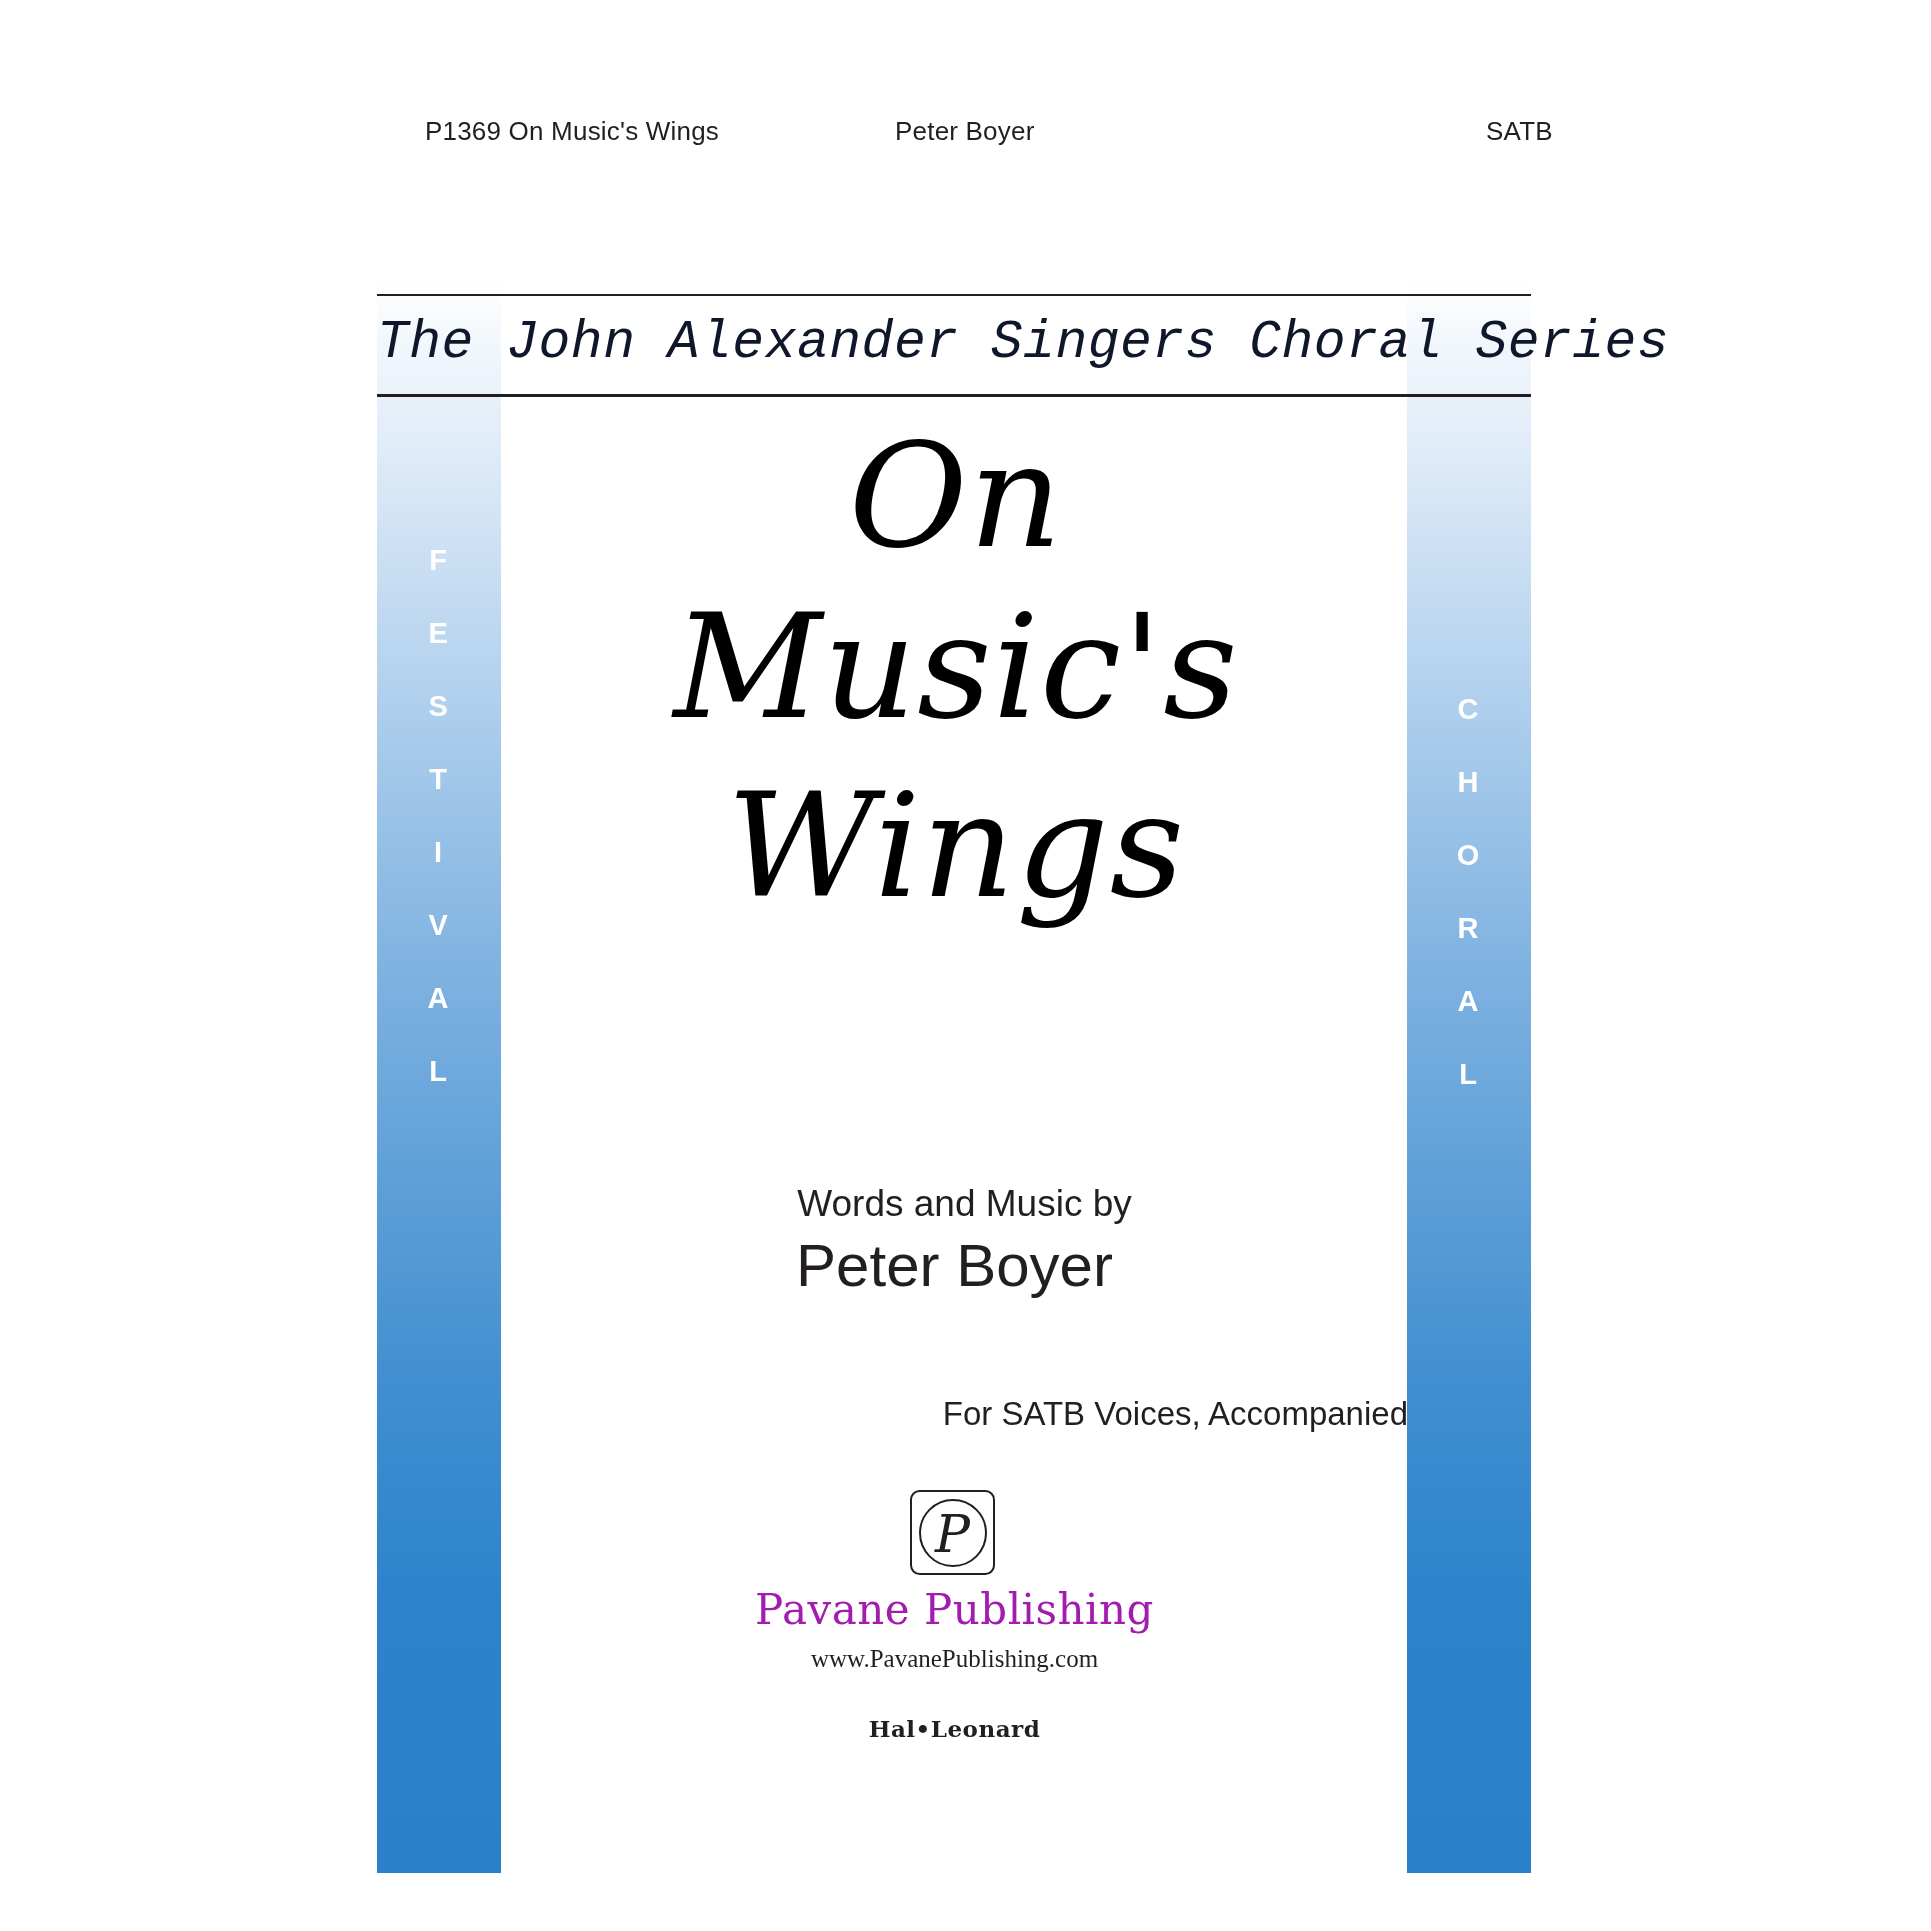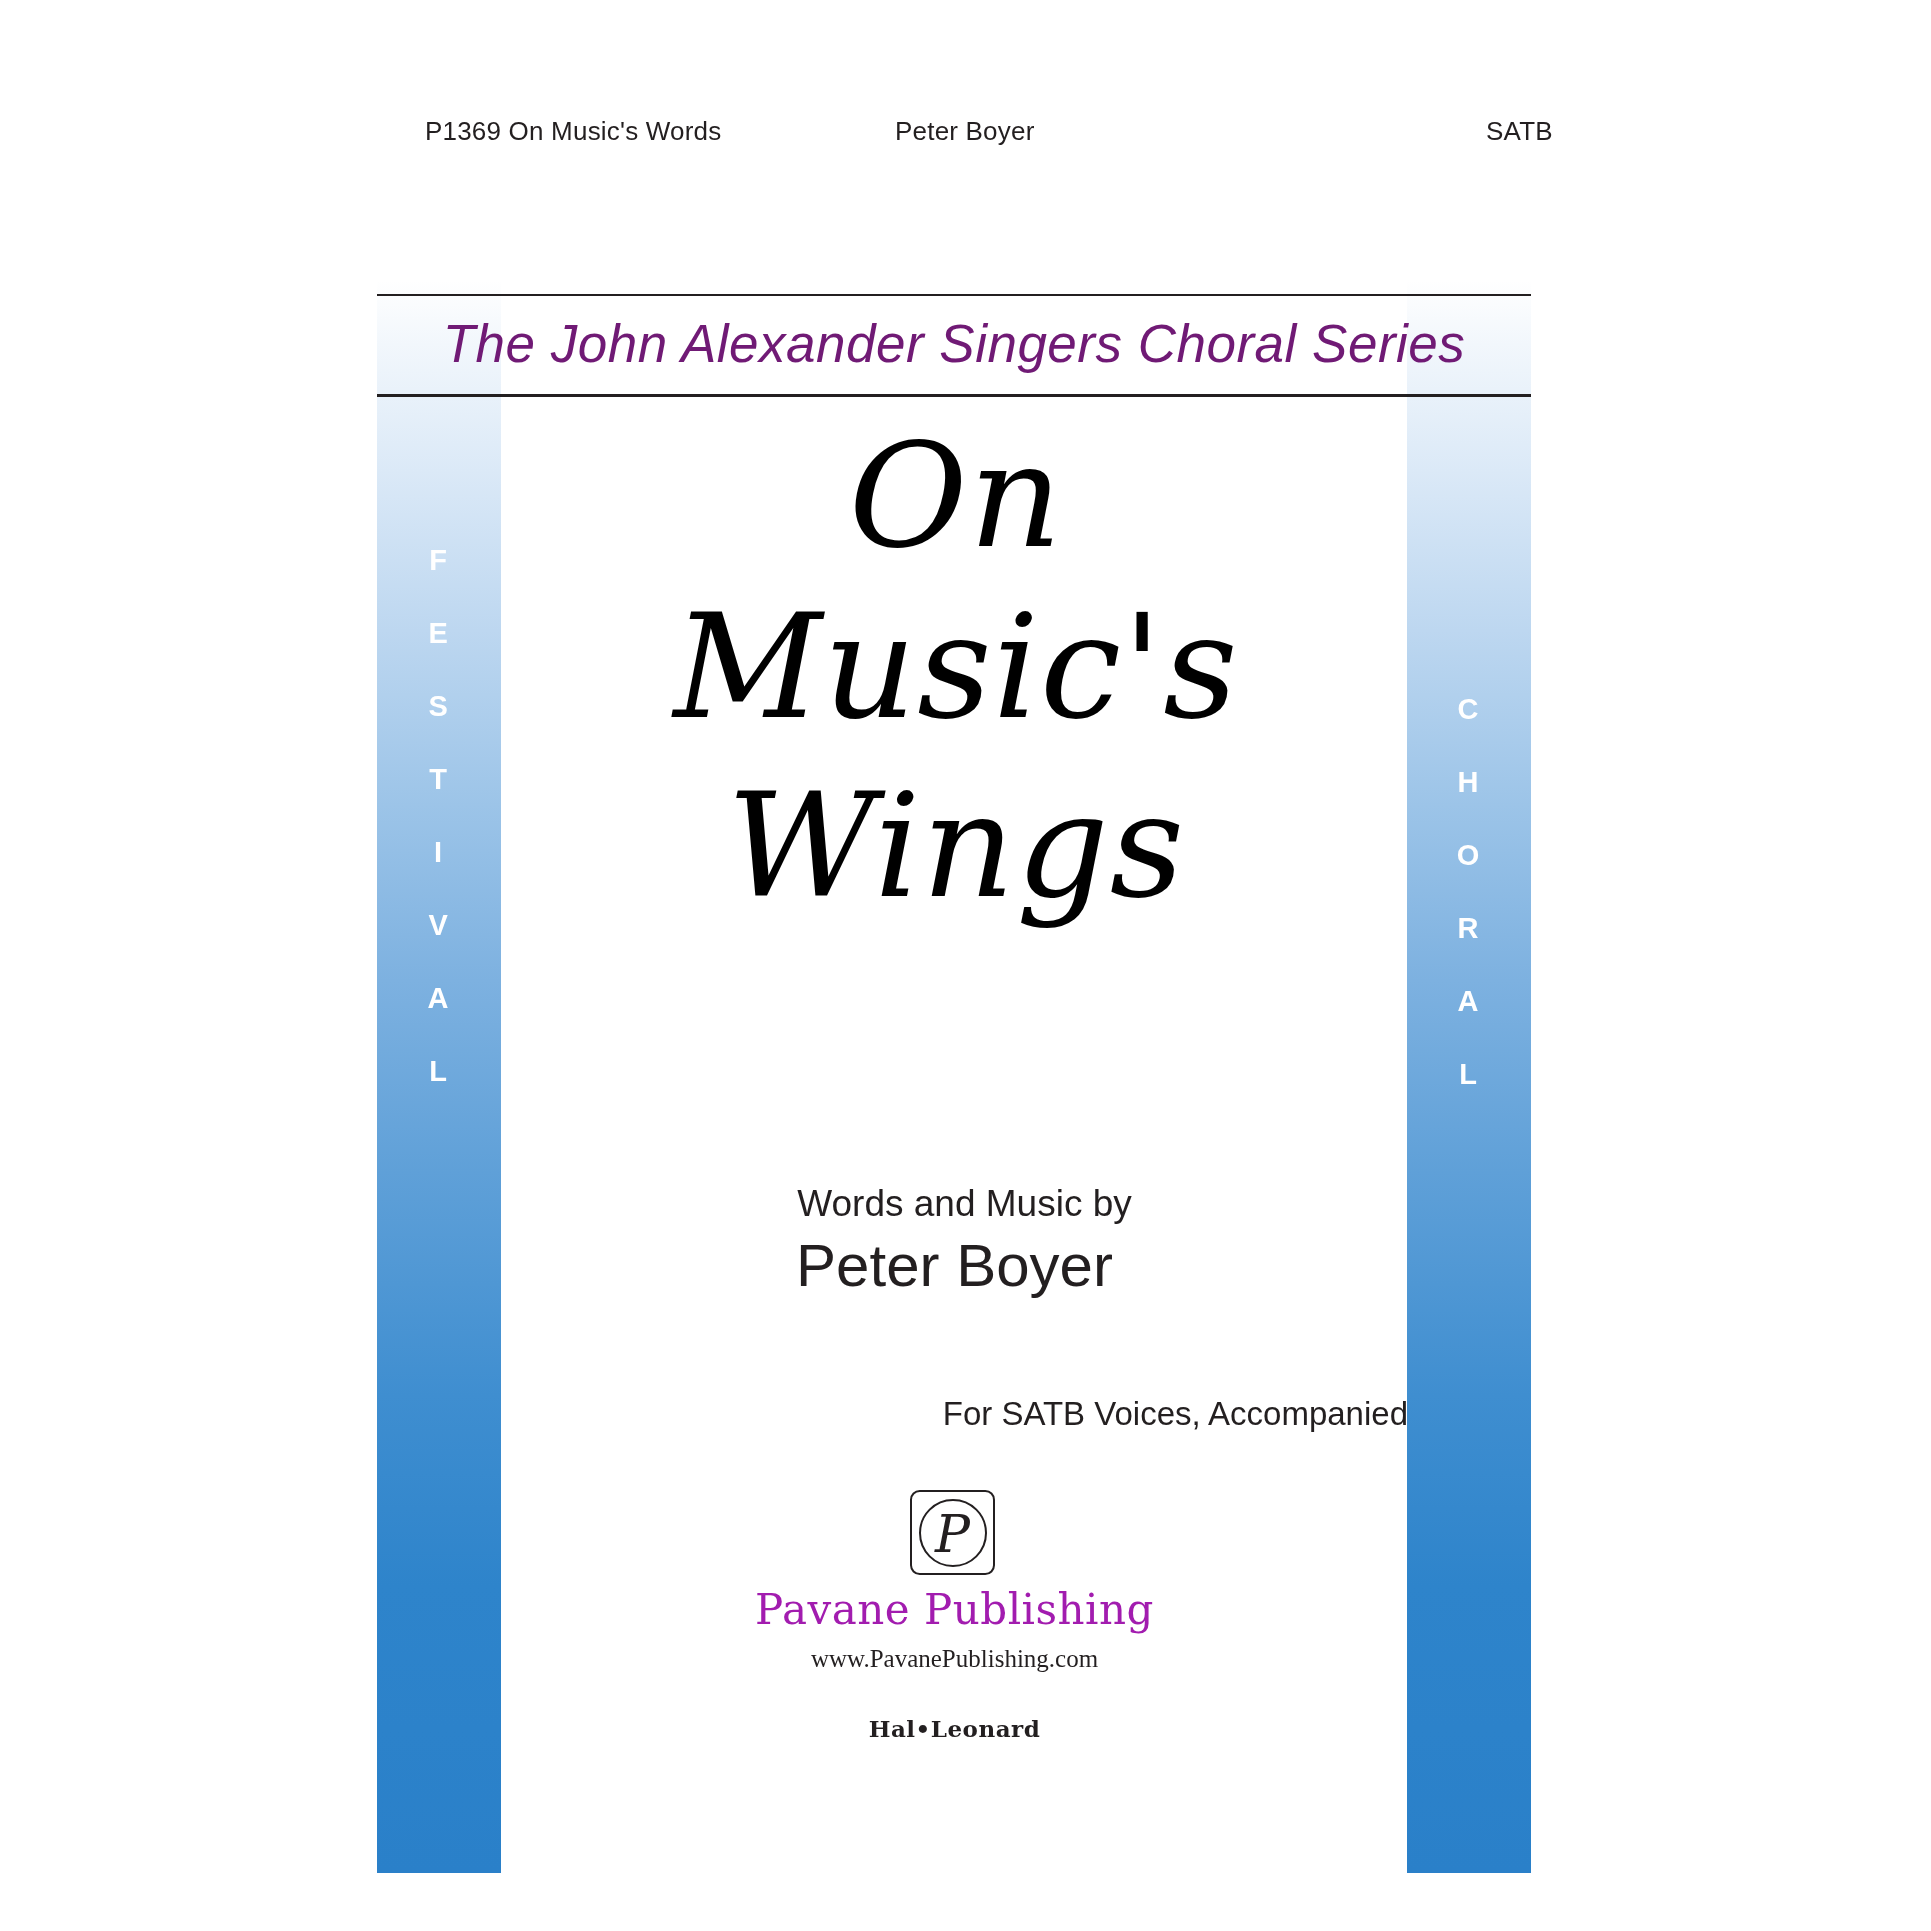--- a/index.html
+++ b/index.html
@@ -108,24 +108,24 @@
   }
   .series-rule-top { top: 13.5px; }
   .series-rule-bottom { top: 114px; }
 
   .series-title {
     position: absolute;
     left: 0;
     top: 15.4px;
     width: 1154px;
     text-align: center;
-    font-family: Liberation Sans, sans-serif;
+    font-family: Liberation Mono, monospace;
     font-style: italic;
     font-size: 53px;
-    color: #701a75;
+    color: #0f172a;
     white-space: nowrap;
     line-height: 97px;
     letter-spacing: 0.5px;
   }
 
   
   .work-title {
     position: absolute;
     left: 164px;
     top: 135px;
@@ -263,21 +263,21 @@
     color: #231f20;
     letter-spacing: 0.5px;
   }
 </style>
 </head>
 <body>
 
 <div id="page">
 
   <div class="catalog-row">
-    <div class="catalog-id">P1369 On Music's Words</div>
+    <div class="catalog-id">P1369 On Music's Wings</div>
     <div class="catalog-composer">Peter Boyer</div>
     <div class="catalog-voicing">SATB</div>
   </div>
 
   <div class="cover">
 
     <div class="sidebar sidebar-left">
       <div class="sidebar-text">
         <span>F</span>
         <span>E</span>

